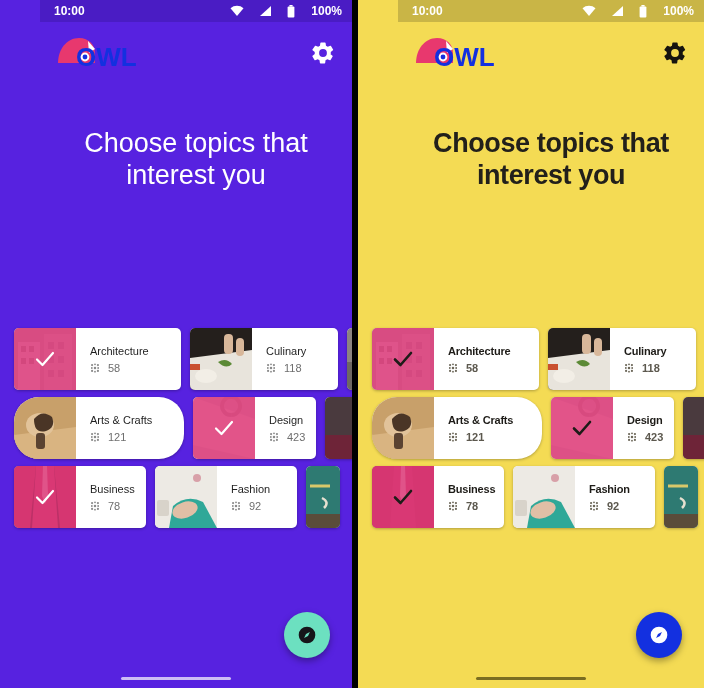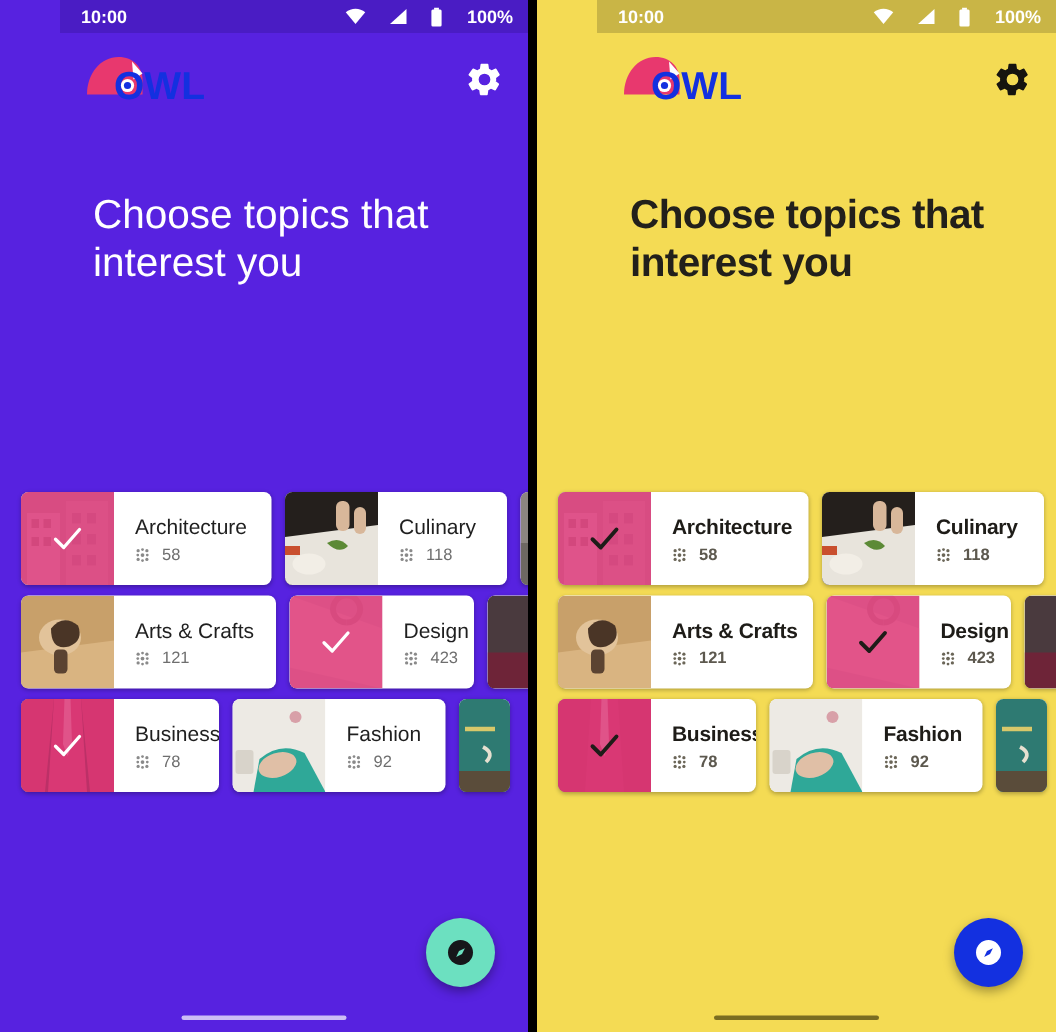--- a/index.html
+++ b/index.html
@@ -40,21 +40,21 @@
     display: flex; align-items: center; justify-content: space-between;
     padding: 0 16px 0 14px;
   }
   .logo { position: relative; width: 104px; height: 42px; }
   .logo svg { position: absolute; left: 0; top: 0; }
   .gear { width: 26px; height: 26px; cursor: pointer; }
 
   
   .headline {
     padding: 44px 22px 0 22px;
-    text-align: left;
+    text-align: center;
     line-height: 1.18;
   }
   .left  .headline { color: #FFFFFF; font-size: 27px; font-weight: normal; letter-spacing: 0px; }
   .right .headline { color: #22201B; font-size: 27px; font-weight: bold; letter-spacing: -0.4px; }
 
   
   .grid {
     position: absolute;
     left: 0; right: 0;
     top: 328px;
@@ -71,21 +71,21 @@
     height: 62px;
     background: #FFFFFF;
     border-radius: 5px;
     overflow: hidden;
     box-shadow: 0 1px 3px rgba(0,0,0,0.28);
     flex: 0 0 auto;
     cursor: pointer;
   }
   .card.w-arch    { width: 167px; }
   .card.w-culin   { width: 148px; }
-  .card.w-arts    { width: 170px; }
+  .card.w-arts    { width: 170px; border-radius: 25px; }
   .card.w-design  { width: 123px; }
   .card.w-biz     { width: 132px; }
   .card.w-fash    { width: 142px; }
   .card.w-partial { width: 34px; }
 
   .thumb {
     position: relative;
     width: 62px; height: 62px;
     flex: 0 0 62px;
     overflow: hidden;
@@ -110,21 +110,21 @@
   .right .check svg path { stroke: #1E1C18; }
 
   .card-body {
     flex: 1 1 auto;
     display: flex; flex-direction: column;
     justify-content: center;
     padding: 0 10px 0 14px;
     min-width: 0;
   }
   .card-title {
-    font-size: 14px;
+    font-size: 11px;
     white-space: nowrap;
     margin-bottom: 5px;
   }
   .left  .card-title { color: #1F1F1F; font-weight: normal; }
   .right .card-title { color: #1E1C18; font-weight: bold; letter-spacing: -0.2px; }
   .card-meta {
     display: flex; align-items: center; gap: 8px;
     font-size: 11px; color: #6E6E6E;
   }
   .right .card-meta { color: #5C584E; font-weight: bold; }

